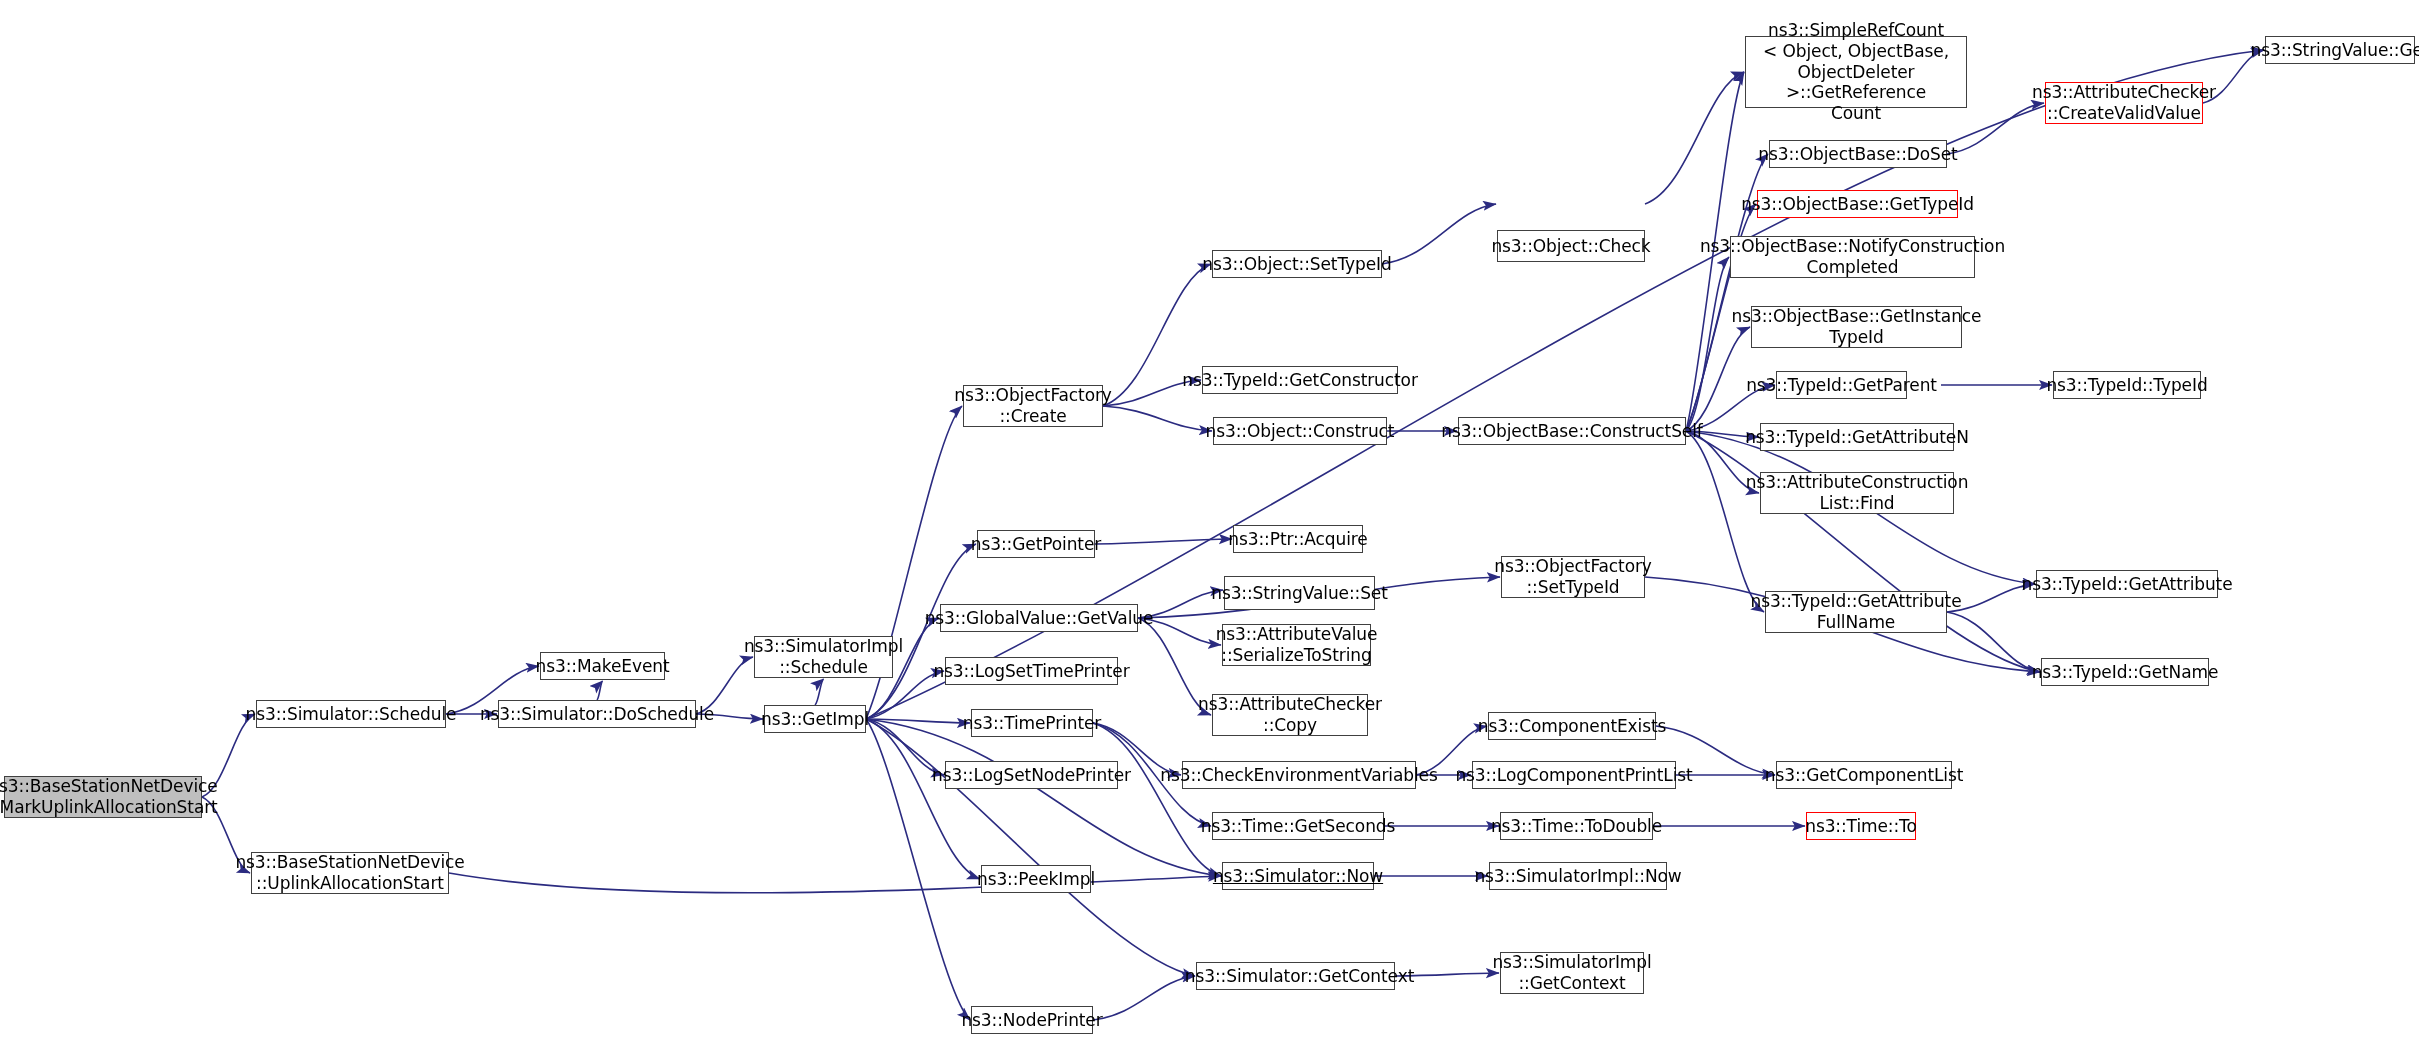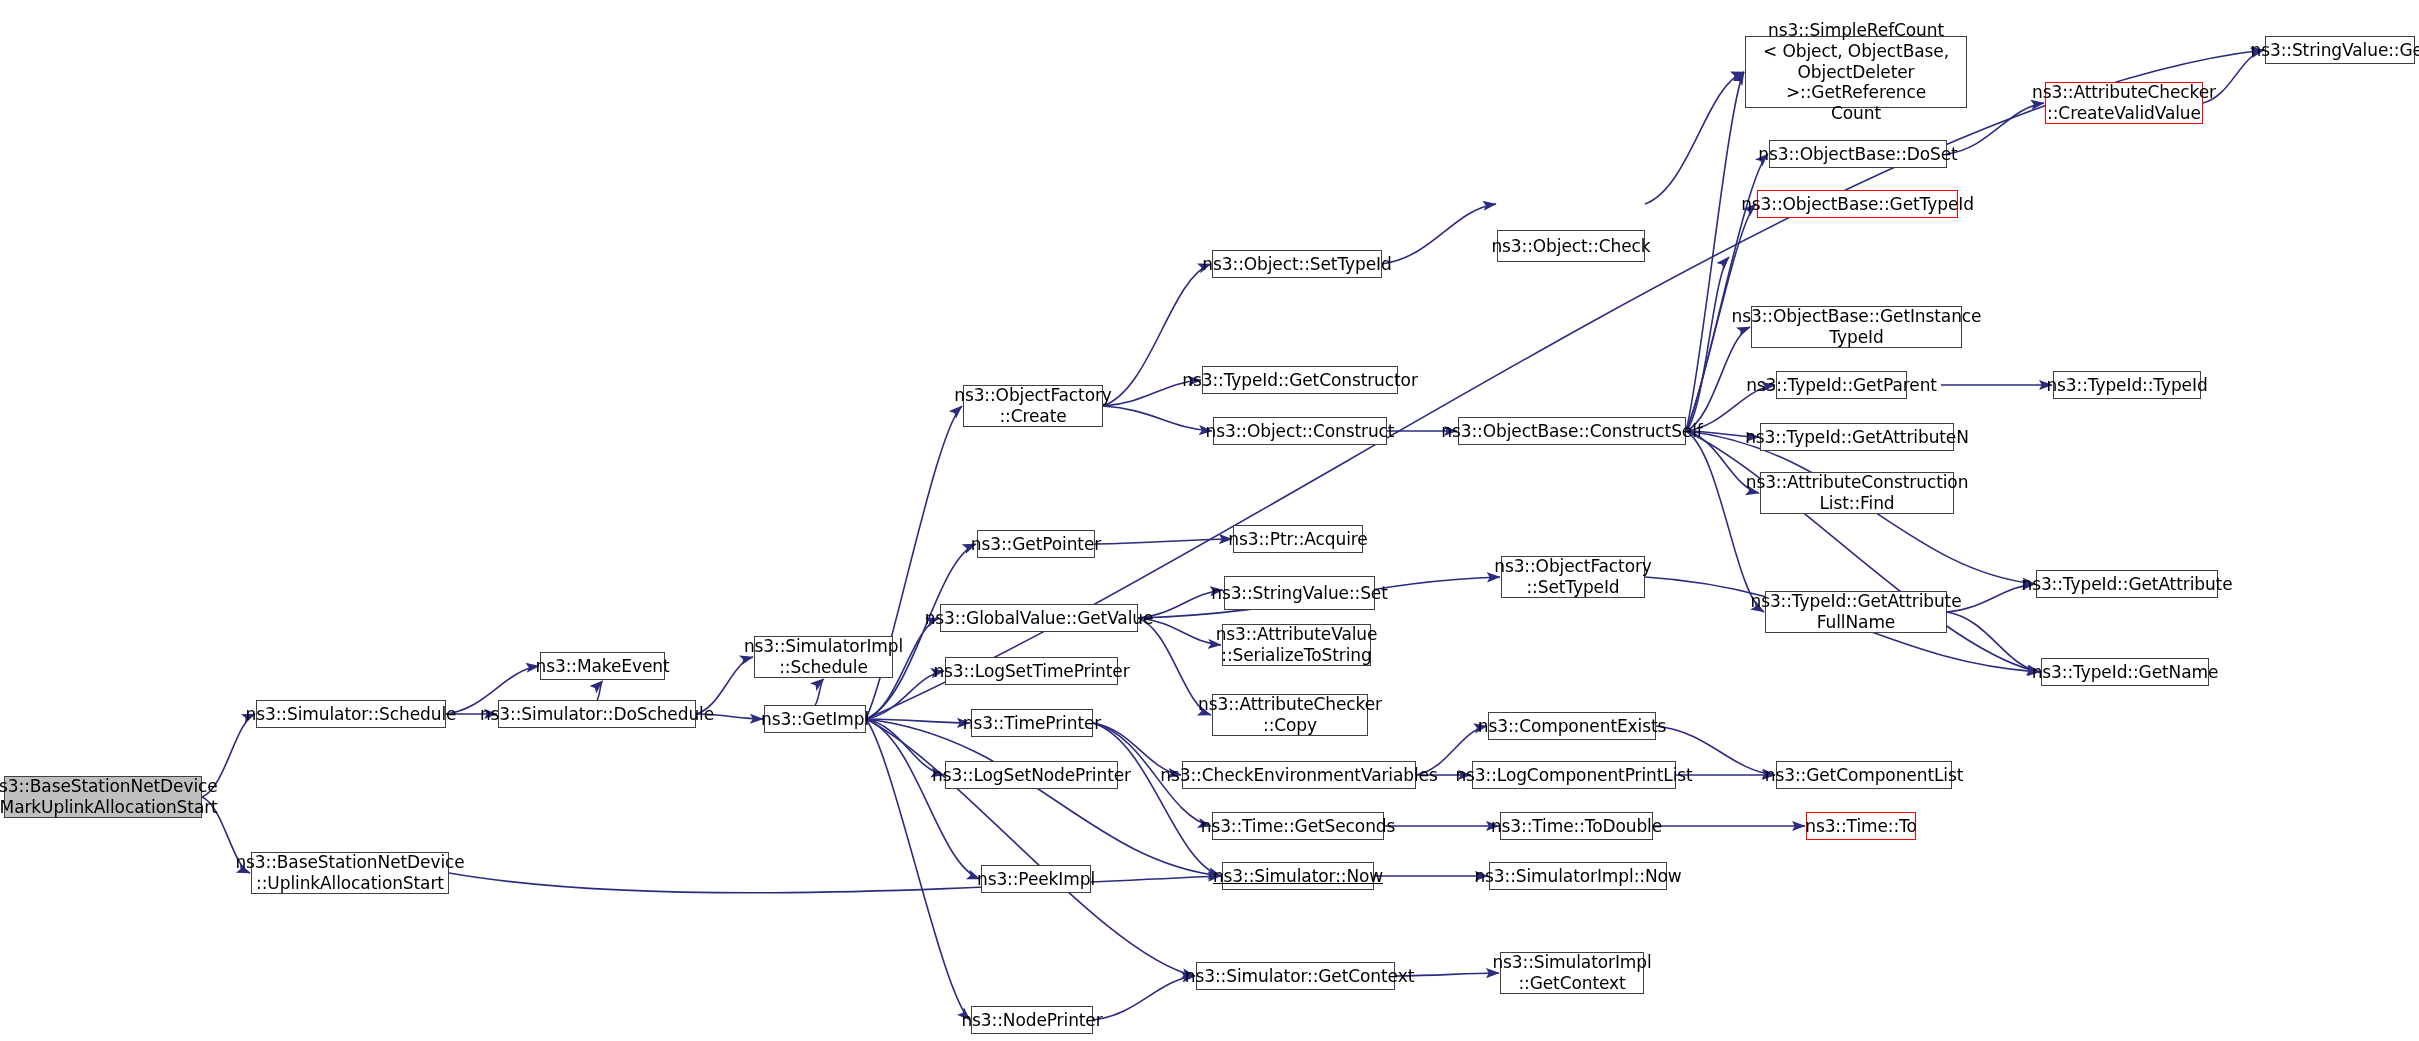--- a/index.html
+++ b/index.html
@@ -133,20 +133,22 @@
     <div class="node" style="left: 1497px; top: 190px; width: 148px; height: 32px; margin-top: 40px;">ns3::Object::Check</div>
     <div class="node" style="left: 1202px; top: 366px; width: 196px; height: 28px;">ns3::TypeId::GetConstructor</div>
     <div class="node" style="left: 1213px; top: 417px; width: 174px; height: 28px;">ns3::Object::Construct</div>
     <div class="node" style="left: 1458px; top: 417px; width: 228px; height: 28px;">ns3::ObjectBase::ConstructSelf</div>
     <div class="node" style="left: 1745px; top: 36px; width: 222px; height: 72px;">ns3::SimpleRefCount
 &lt; Object, ObjectBase,
  ObjectDeleter &gt;::GetReference
 Count</div>
     <div class="node" style="left: 1769px; top: 140px; width: 178px; height: 28px;">ns3::ObjectBase::DoSet</div>
     <div class="node red" style="left: 1757px; top: 190px; width: 201px; height: 28px;">ns3::ObjectBase::GetTypeId</div>
+    <div class="node" style="left: 1730px; top: 236px; width: 245px; height: 42px;">ns3::ObjectBase::NotifyConstruction
+Completed</div>
     <div class="node" style="left: 1751px; top: 306px; width: 211px; height: 42px;">ns3::ObjectBase::GetInstance
 TypeId</div>
     <div class="node" style="left: 1776px; top: 371px; width: 131px; height: 28px;">ns3::TypeId::GetParent</div>
     <div class="node" style="left: 2053px; top: 371px; width: 148px; height: 28px;">ns3::TypeId::TypeId</div>
     <div class="node" style="left: 1760px; top: 423px; width: 194px; height: 28px;">ns3::TypeId::GetAttributeN</div>
     <div class="node" style="left: 1760px; top: 472px; width: 194px; height: 42px;">ns3::AttributeConstruction
 List::Find</div>
     <div class="node" style="left: 1501px; top: 556px; width: 144px; height: 42px;">ns3::ObjectFactory
 ::SetTypeId</div>
     <div class="node" style="left: 1765px; top: 591px; width: 182px; height: 42px;">ns3::TypeId::GetAttribute

